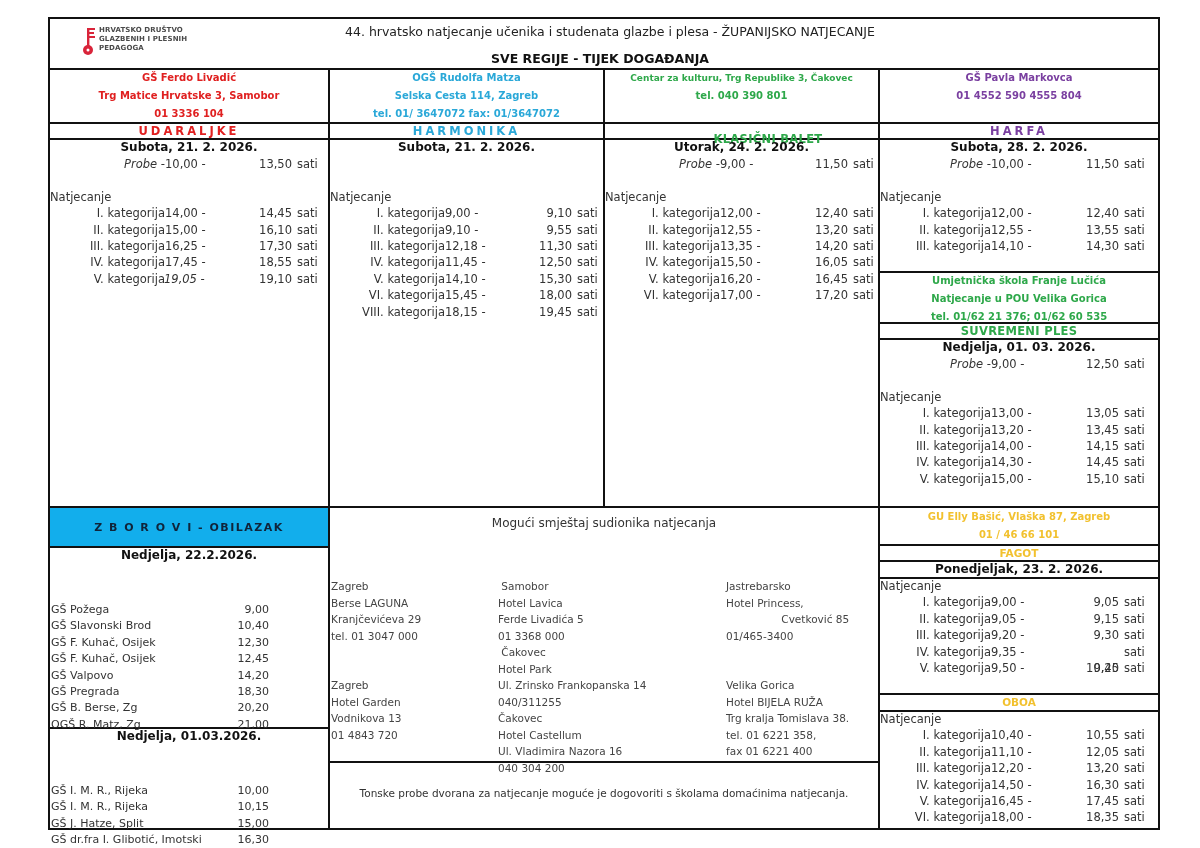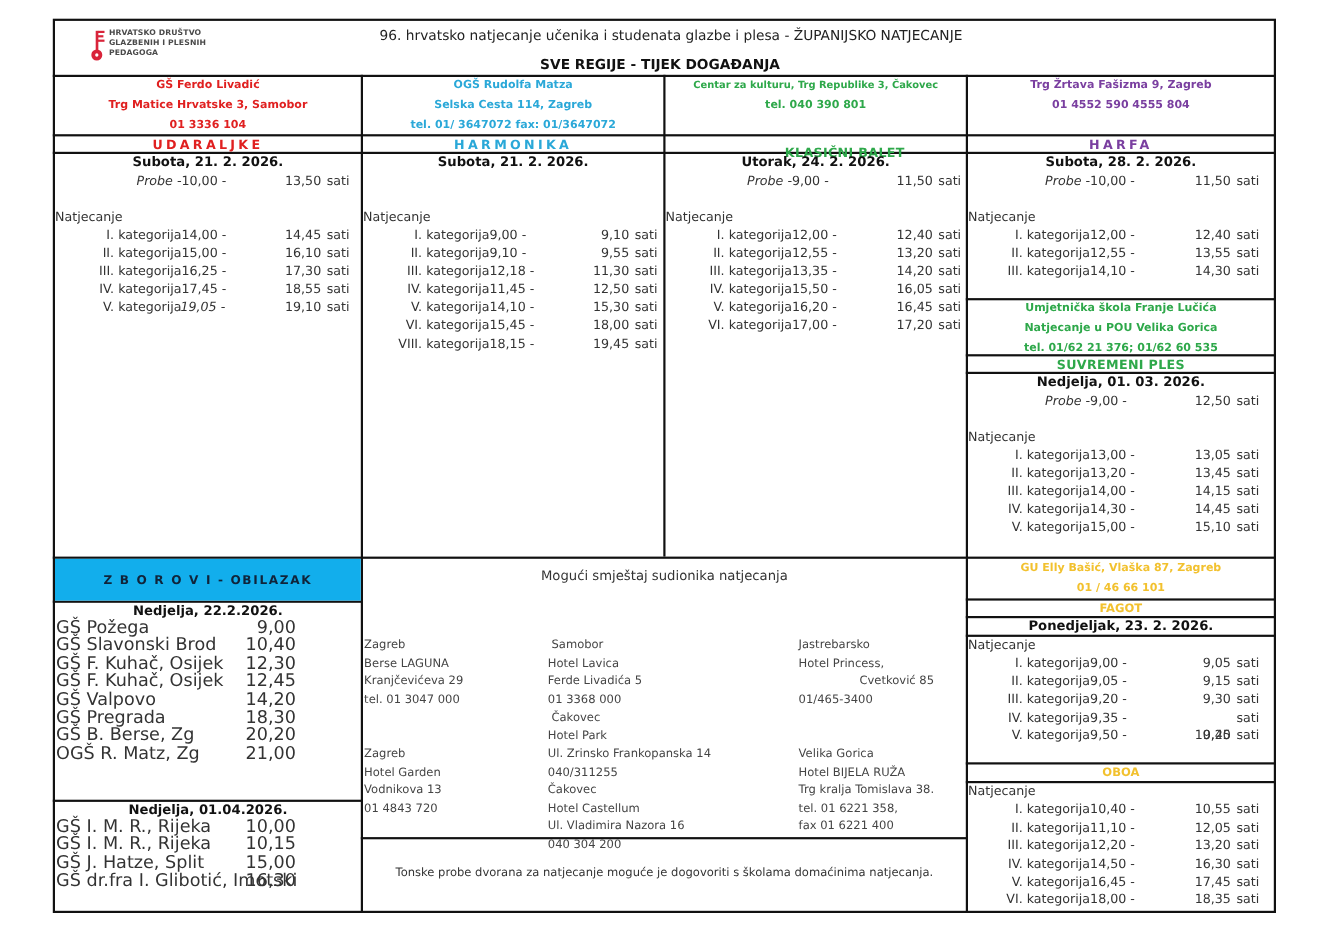--- a/index.html
+++ b/index.html
@@ -29,21 +29,21 @@
   .sched .u { position: absolute; }
   .probe { font-style: italic; }
 
   .red { color: #e02020; }
   .cyan { color: #2aa8d8; }
   .green { color: #2ea84a; }
   .purple { color: #7a3fa0; }
   .yellow { color: #f2c12e; }
 
   #zbor-head { left: 50px; top: 508px; width: 278px; height: 38px; background: #12aeec; display:flex; align-items:center; justify-content:center; font-weight: bold; font-size: 11px; letter-spacing: 1.5px; color: #10243a; }
-  .choir { position: absolute; font-size: 16px; color: #333; line-height: 16.4px; }
+  .choir { position: absolute; font-size: 11px; color: #333; line-height: 16.4px; margin-top: 40px; }
   .choir .row { position: relative; height: 16.4px; white-space: nowrap; }
   .choir .time { position: absolute; right: 0; text-align: right; }
 
   .hotel { position: absolute; font-size: 10.5px; color: #444; line-height: 16.5px; white-space: nowrap; }
   #acc-title { left: 330px; top: 516px; width: 548px; text-align: center; font-size: 12px; color: #333; }
   #note { left: 330px; top: 787px; width: 548px; text-align: center; font-size: 10.5px; color: #333; }
 </style>
 </head>
 <body>
 
@@ -75,39 +75,39 @@
     <rect x="7" y="9" width="6" height="2" fill="#d9243a"></rect>
     <circle cx="6" cy="23" r="5" fill="#d9243a"></circle>
     <circle cx="6" cy="23" r="1.5" fill="#fff"></circle>
   </svg>
   <div class="txt">
     <div>HRVATSKO DRUŠTVO</div>
     <div>GLAZBENIH I PLESNIH</div>
     <div>PEDAGOGA</div>
   </div>
 </div>
-<div id="title" class="abs">96. hrvatsko natjecanje učenika i studenata glazbe i plesa - ŽUPANIJSKO NATJECANJE</div>
+<div id="title" class="abs">44. hrvatsko natjecanje učenika i studenata glazbe i plesa - ŽUPANIJSKO NATJECANJE</div>
 <div id="subtitle" class="abs">SVE REGIJE  - TIJEK DOGAĐANJA</div>
 
 <div class="venue red" style="left:50px; top:69px; width:278px;">
   <div>GŠ Ferdo Livadić</div>
   <div>Trg Matice Hrvatske 3, Samobor</div>
   <div>01 3336 104</div>
 </div>
 <div class="venue cyan" style="left:330px; top:69px; width:273px;">
   <div>OGŠ Rudolfa Matza</div>
   <div>Selska Cesta 114, Zagreb</div>
   <div>tel. 01/ 3647072   fax: 01/3647072</div>
 </div>
 <div class="venue green" style="left:605px; top:69px; width:273px;">
   <div style="font-size:9px;">Centar za kulturu, Trg Republike 3, Čakovec</div>
   <div>tel. 040 390 801</div>
 </div>
 <div class="venue purple" style="left:880px; top:69px; width:278px;">
-  <div>Trg Žrtava Fašizma 9, Zagreb</div>
+  <div>GŠ Pavla Markovca</div>
   <div>01 4552 590  4555 804</div>
 </div>
 
 <div class="instr red" style="left:50px; top:124px; width:278px;">UDARALJKE</div>
 <div class="instr cyan" style="left:330px; top:124px; width:273px;">HARMONIKA</div>
 <div class="instr green" style="left:605px; top:132px; width:326px; letter-spacing:0.3px;">KLASIČNI BALET</div>
 <div class="instr purple" style="left:880px; top:124px; width:278px;">HARFA</div>
 
 <div class="date" style="left:50px; top:140px; width:278px;">Subota, 21. 2. 2026.</div>
 <div class="date" style="left:330px; top:140px; width:273px;">Subota, 21. 2. 2026.</div>
@@ -331,21 +331,21 @@
 <div class="choir" id="c-day1" style="left:51px; top:562px; width:218px;">
     <div class="row"><span>GŠ Požega</span><span class="time">9,00</span></div>
     <div class="row"><span>GŠ Slavonski Brod</span><span class="time">10,40</span></div>
     <div class="row"><span>GŠ F. Kuhač, Osijek</span><span class="time">12,30</span></div>
     <div class="row"><span>GŠ F. Kuhač, Osijek</span><span class="time">12,45</span></div>
     <div class="row"><span>GŠ Valpovo</span><span class="time">14,20</span></div>
     <div class="row"><span>GŠ Pregrada</span><span class="time">18,30</span></div>
     <div class="row"><span>GŠ B. Berse, Zg</span><span class="time">20,20</span></div>
     <div class="row"><span>OGŠ R. Matz, Zg</span><span class="time">21,00</span></div>
   </div>
-<div class="date" style="left:50px; top:729px; width:278px;">Nedjelja, 01.04.2026.</div>
+<div class="date" style="left:50px; top:729px; width:278px;">Nedjelja, 01.03.2026.</div>
 <div class="choir" id="c-day2" style="left:51px; top:743px; width:218px;">
     <div class="row"><span>GŠ I. M. R.,  Rijeka</span><span class="time">10,00</span></div>
     <div class="row"><span>GŠ I. M. R.,  Rijeka</span><span class="time">10,15</span></div>
     <div class="row"><span>GŠ J. Hatze, Split</span><span class="time">15,00</span></div>
     <div class="row"><span>GŠ dr.fra I. Glibotić, Imotski</span><span class="time">16,30</span></div>
   </div>
 
 <div id="acc-title" class="abs">Mogući smještaj sudionika natjecanja</div>
 <div class="hotel" id="h-col1" style="left:331px; top:578px;">
     <div style="height: 16.5px; white-space: pre;">Zagreb</div>

